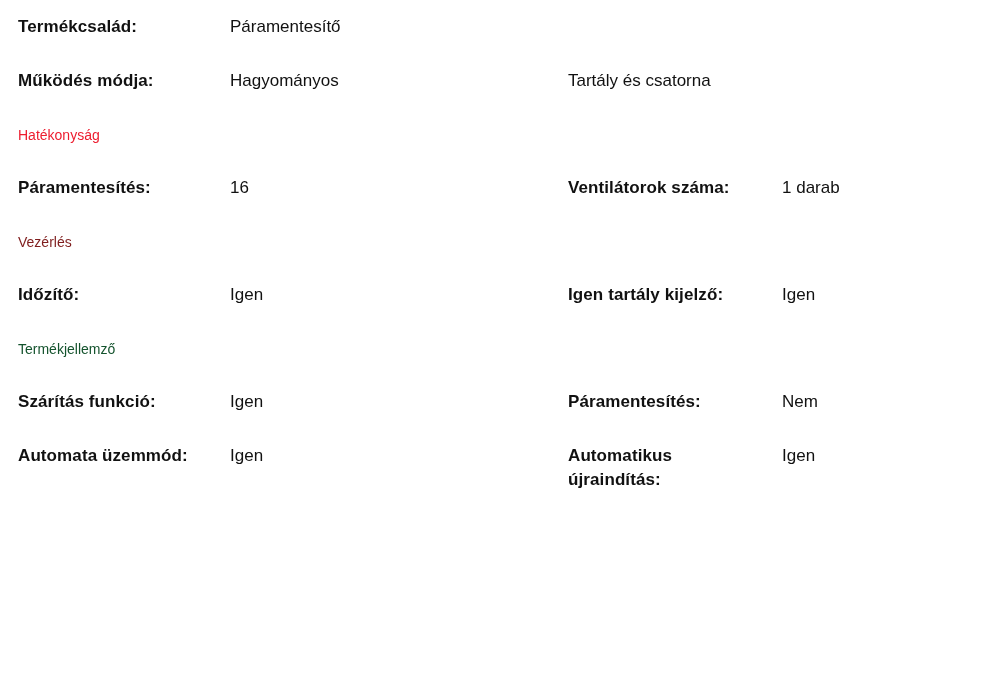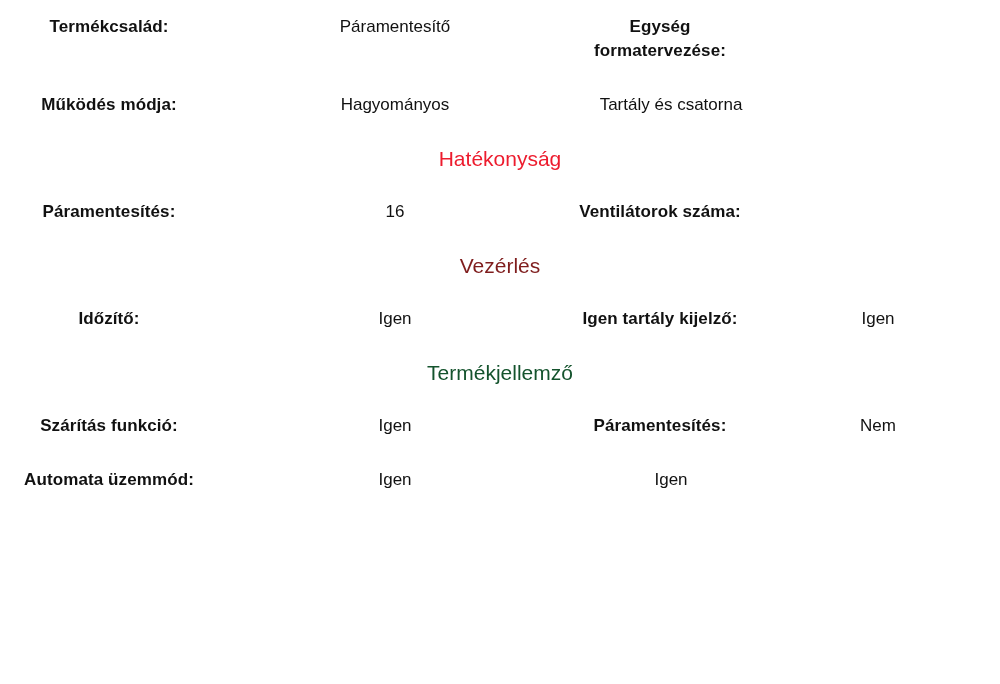--- a/index.html
+++ b/index.html
@@ -1,15 +1,15 @@
 <!DOCTYPE html>
 <html><head>
 <meta charset="utf-8">
 <style>
-  * { margin: 0; padding: 0; box-sizing: border-box; text-align: center; }
+  * { margin: 0; padding: 0; box-sizing: border-box; }
   html, body {
     width: 1000px;
     background: #ffffff;
     font-family: "Liberation Sans", sans-serif;
     color: #111111;
   }
   .spec-sheet {
     width: 1000px;
     height: 684px;
     padding: 15px 18px 0 18px;
@@ -29,48 +29,48 @@
     letter-spacing: 0.1px;
   }
   .spec-value {
     font-weight: 400;
     font-size: 17px;
     line-height: 24px;
     padding-right: 8px;
   }
   .section-header {
     font-weight: 400;
-    font-size: 21px;
+    font-size: 14px;
     line-height: 24px;
     margin: 8px 0 29px 0;
   }
 </style>
 </head>
 <body>
 
 <div class="spec-sheet">
 
   <div class="spec-row">
     <div class="spec-label">Termékcsalád:</div>
     <div class="spec-value">Páramentesítő</div>
-    <div class="spec-label">Egység formatervezése:</div>
   </div>
 
   <div class="spec-row">
     <div class="spec-label">Működés módja:</div>
     <div class="spec-value">Hagyományos</div>
     <div class="spec-value">Tartály és csatorna</div>
   </div>
 
   <div class="section-header" style="color: rgb(237, 28, 46);">Hatékonyság</div>
 
   <div class="spec-row">
     <div class="spec-label">Páramentesítés:</div>
     <div class="spec-value">16</div>
     <div class="spec-label">Ventilátorok száma:</div>
+    <div class="spec-value">1 darab</div>
   </div>
 
   <div class="section-header" style="color: #7f1d1d;">Vezérlés</div>
 
   <div class="spec-row">
     <div class="spec-label">Időzítő:</div>
     <div class="spec-value">Igen</div>
     <div class="spec-label">Igen tartály kijelző:</div>
     <div class="spec-value">Igen</div>
   </div>
@@ -81,16 +81,17 @@
   <div class="spec-row">
     <div class="spec-label">Szárítás funkció:</div>
     <div class="spec-value">Igen</div>
     <div class="spec-label">Páramentesítés:</div>
     <div class="spec-value">Nem</div>
   </div>
 
   <div class="spec-row">
     <div class="spec-label">Automata üzemmód:</div>
     <div class="spec-value">Igen</div>
+    <div class="spec-label">Automatikus újraindítás:</div>
     <div class="spec-value">Igen</div>
   </div>
 
 </div>
 
 </body></html>

